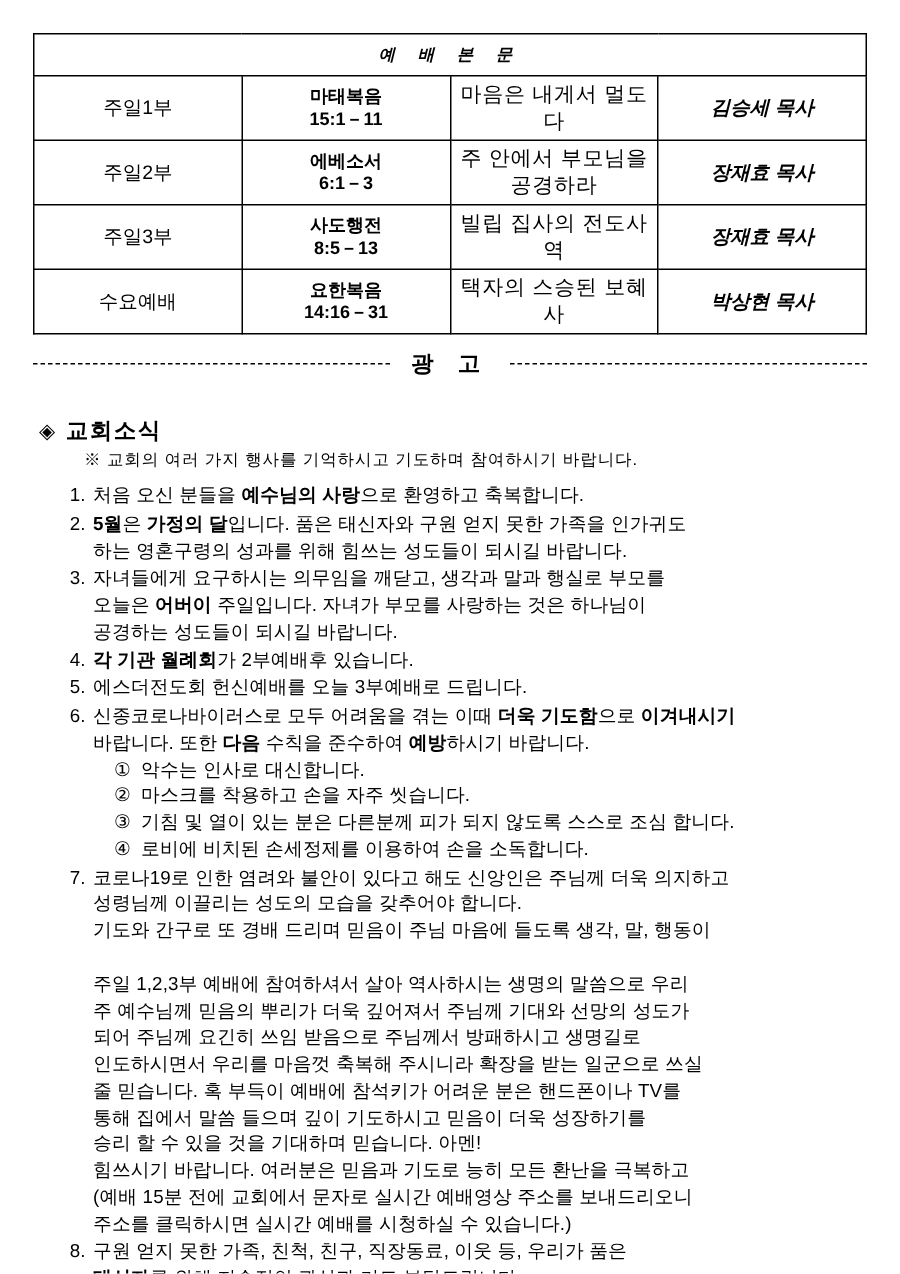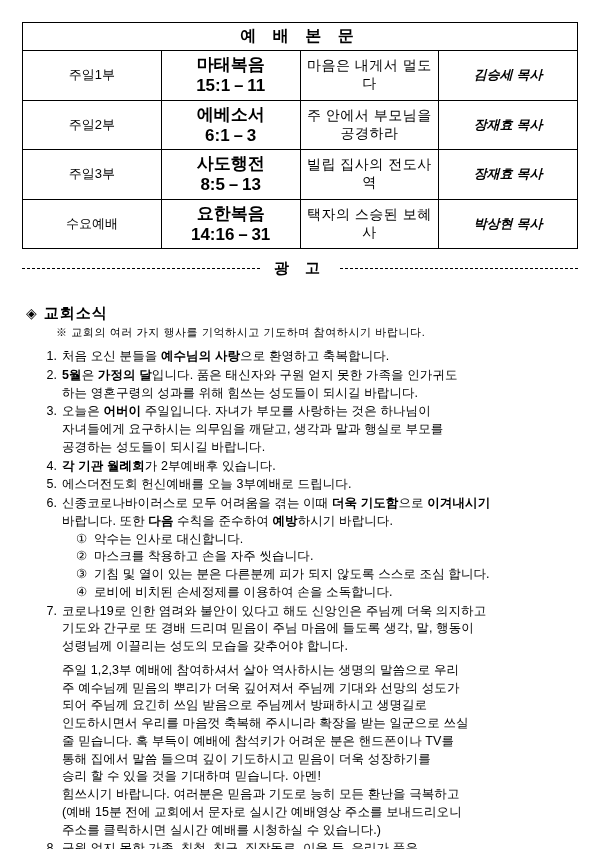--- a/index.html
+++ b/index.html
@@ -31,36 +31,37 @@
   .worship-table td, .worship-table th {
     border: 1px solid #000;
     text-align: center;
     vertical-align: middle;
     padding: 3px 2px;
   }
   .worship-title-cell {
     height: 28px;
   }
   .worship-title {
-    font-size: 16px;
+    font-size: 11px;
     font-weight: bold;
     letter-spacing: 6px;
     display: inline-block;
+    font-style: italic;
   }
   .col-service { width: 16%; }
   .col-scripture { width: 20%; }
   .col-sermon { width: 44%; }
   .col-preacher { width: 20%; font-style: italic; }
 
   .cell-service {
     font-size: 13px;
     font-weight: normal;
   }
   .cell-scripture {
-    font-size: 17px;
+    font-size: 12px;
     font-weight: bold;
     line-height: 1.25;
   }
   .cell-sermon {
     font-size: 14px;
     font-weight: normal;
     letter-spacing: 0.5px;
   }
   .cell-preacher {
     font-size: 13px;
@@ -149,21 +150,21 @@
   ul.sub-list > li {
     display: flex;
     align-items: flex-start;
     font-size: 12.5px;
     line-height: 1.42;
   }
   .sub-marker {
     flex: 0 0 18px;
   }
   .para-block {
-    margin-top: 6px;
+    margin-top: 18px;
   }
   .para-block p {
     margin: 0;
   }
 </style>
 </head>
 <body>
 
 <div class="page">
 
@@ -238,22 +239,22 @@
       <span class="num">2.</span>
       <div class="item-body">
         <p><b>5월</b>은 <b>가정의 달</b>입니다. 품은 태신자와 구원 얻지 못한 가족을 인가귀도</p>
         <p>하는 영혼구령의 성과를 위해 힘쓰는 성도들이 되시길 바랍니다.</p>
       </div>
     </li>
 
     <li>
       <span class="num">3.</span>
       <div class="item-body">
+        <p>자녀들에게 요구하시는 의무임을 깨닫고, 생각과 말과 행실로 부모를</p>
         <p>오늘은 <b>어버이</b> 주일입니다. 자녀가 부모를 사랑하는 것은 하나님이</p>
-        <p>자녀들에게 요구하시는 의무임을 깨닫고, 생각과 말과 행실로 부모를</p>
         <p>공경하는 성도들이 되시길 바랍니다.</p>
       </div>
     </li>
 
     <li>
       <span class="num">4.</span>
       <div class="item-body">
         <p><b>각 기관 월례회</b>가 2부예배후 있습니다.</p>
       </div>
     </li>
@@ -288,22 +289,22 @@
             <span>로비에 비치된 손세정제를 이용하여 손을 소독합니다.</span>
           </li>
         </ul>
       </div>
     </li>
 
     <li>
       <span class="num">7.</span>
       <div class="item-body">
         <p>코로나19로 인한 염려와 불안이 있다고 해도 신앙인은 주님께 더욱 의지하고</p>
+        <p>성령님께 이끌리는 성도의 모습을 갖추어야 합니다.</p>
         <p>기도와 간구로 또 경배 드리며 믿음이 주님 마음에 들도록 생각, 말, 행동이</p>
-        <p>성령님께 이끌리는 성도의 모습을 갖추어야 합니다.</p>
 
         <div class="para-block">
           <p>주일 1,2,3부 예배에 참여하셔서 살아 역사하시는 생명의 말씀으로 우리</p>
           <p>주 예수님께 믿음의 뿌리가 더욱 깊어져서 주님께 기대와 선망의 성도가</p>
           <p>되어 주님께 요긴히 쓰임 받음으로 주님께서 방패하시고 생명길로</p>
           <p>인도하시면서 우리를 마음껏 축복해 주시니라 확장을 받는 일군으로 쓰실</p>
           <p>줄 믿습니다. 혹 부득이 예배에 참석키가 어려운 분은 핸드폰이나 TV를</p>
           <p>통해 집에서 말씀 들으며 깊이 기도하시고 믿음이 더욱 성장하기를</p>
           <p>승리 할 수 있을 것을 기대하며 믿습니다. 아멘!</p>
           <p>힘쓰시기 바랍니다. 여러분은 믿음과 기도로 능히 모든 환난을 극복하고</p>

